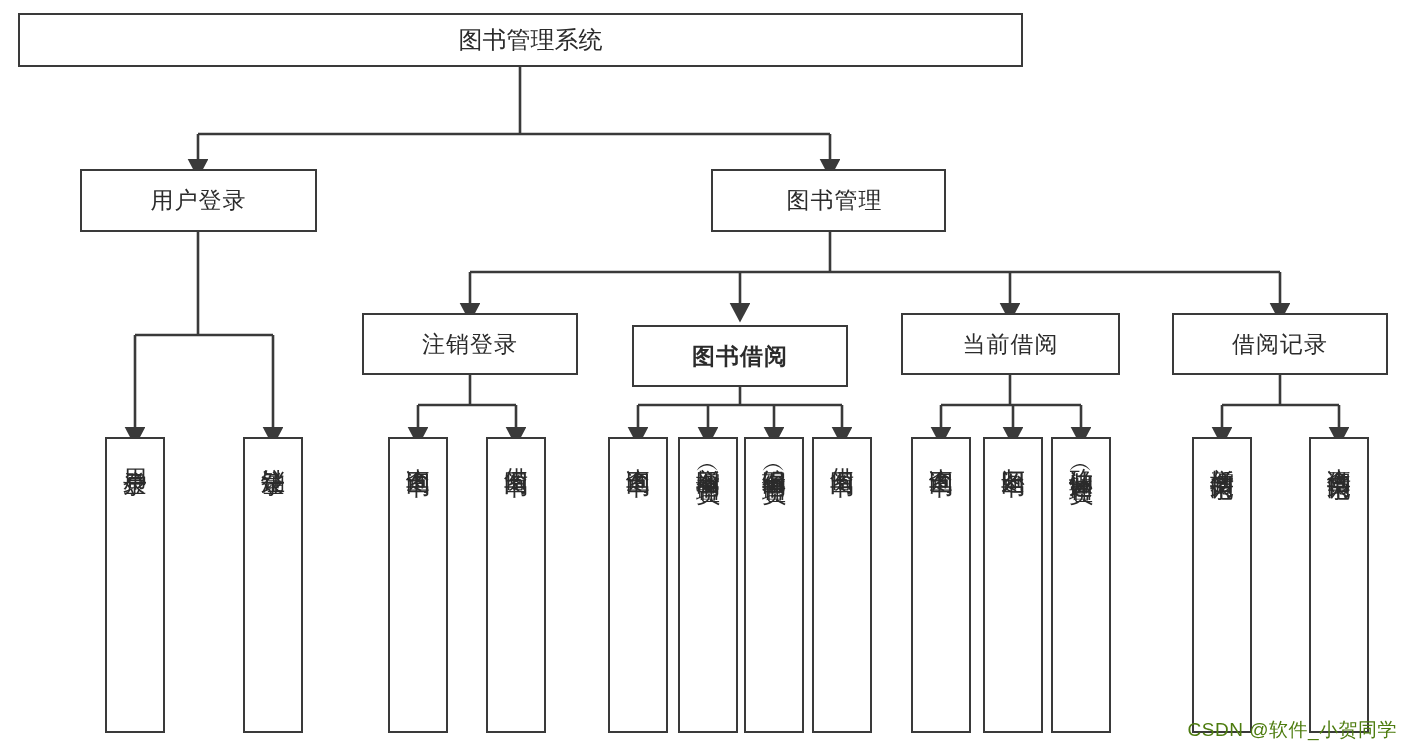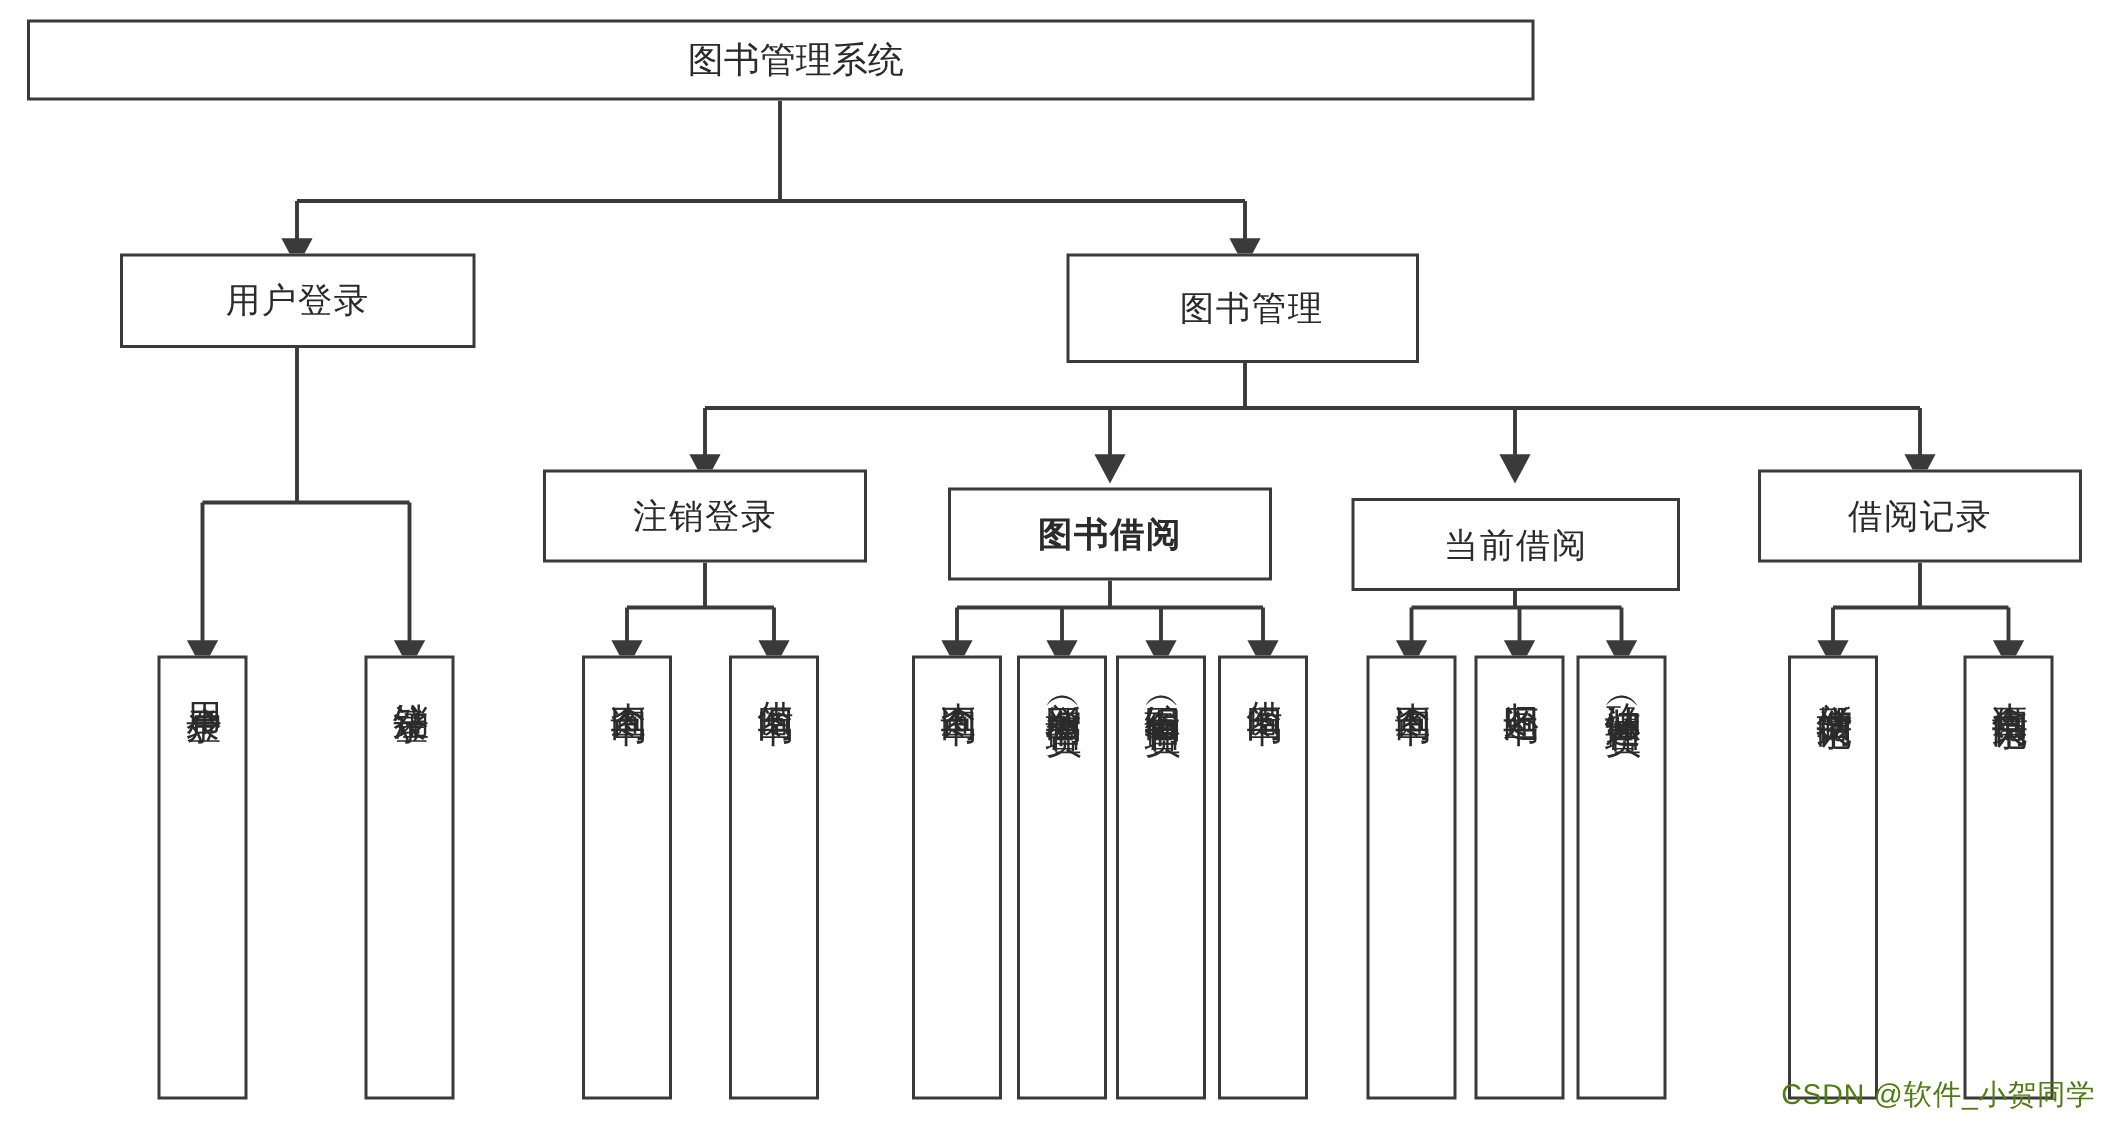--- a/index.html
+++ b/index.html
@@ -69,25 +69,25 @@
       <path d="M1280,375 L1280,405"></path>
       <path d="M1222,405 L1339,405"></path>
       <path d="M1222,405 L1222,430" marker-end="url(#arrow)"></path>
       <path d="M1339,405 L1339,430" marker-end="url(#arrow)"></path>
     </g>
   </svg>
 
   <div class="node root" style="left:18px;top:13px;width:1005px;height:54px;padding-left:20px;">图书管理系统</div>
 
   <div class="node horiz" style="left:80px;top:169px;width:237px;height:63px;">用户登录</div>
-  <div class="node horiz" style="left:711px;top:169px;width:235px;height:73px;padding-left:12px;">图书管理</div>
+  <div class="node horiz" style="left:711px;top:169px;width:235px;height:63px;padding-left:12px;">图书管理</div>
 
   <div class="node horiz" style="left:362px;top:313px;width:216px;height:62px;">注销登录</div>
   <div class="node horiz" style="left:632px;top:325px;width:216px;height:62px;font-weight:bold;">图书借阅</div>
-  <div class="node horiz" style="left:901px;top:313px;width:219px;height:62px;margin-top:19px;">当前借阅</div>
+  <div class="node horiz" style="left:901px;top:313px;width:219px;height:62px;">当前借阅</div>
   <div class="node horiz" style="left:1172px;top:313px;width:216px;height:62px;text-align:right;">借阅记录</div>
 
   <div class="node vert" style="left:105px;top:437px;width:60px;height:296px;">用户登录</div>
   <div class="node vert" style="left:243px;top:437px;width:60px;height:296px;">注销登录</div>
 
   <div class="node vert" style="left:388px;top:437px;width:60px;height:296px;">查询图书</div>
   <div class="node vert" style="left:486px;top:437px;width:60px;height:296px;">借阅图书</div>
 
   <div class="node vert" style="left:608px;top:437px;width:60px;height:296px;">查询图书</div>
   <div class="node vert" style="left:678px;top:437px;width:60px;height:296px;">新增图书（管理员）</div>

